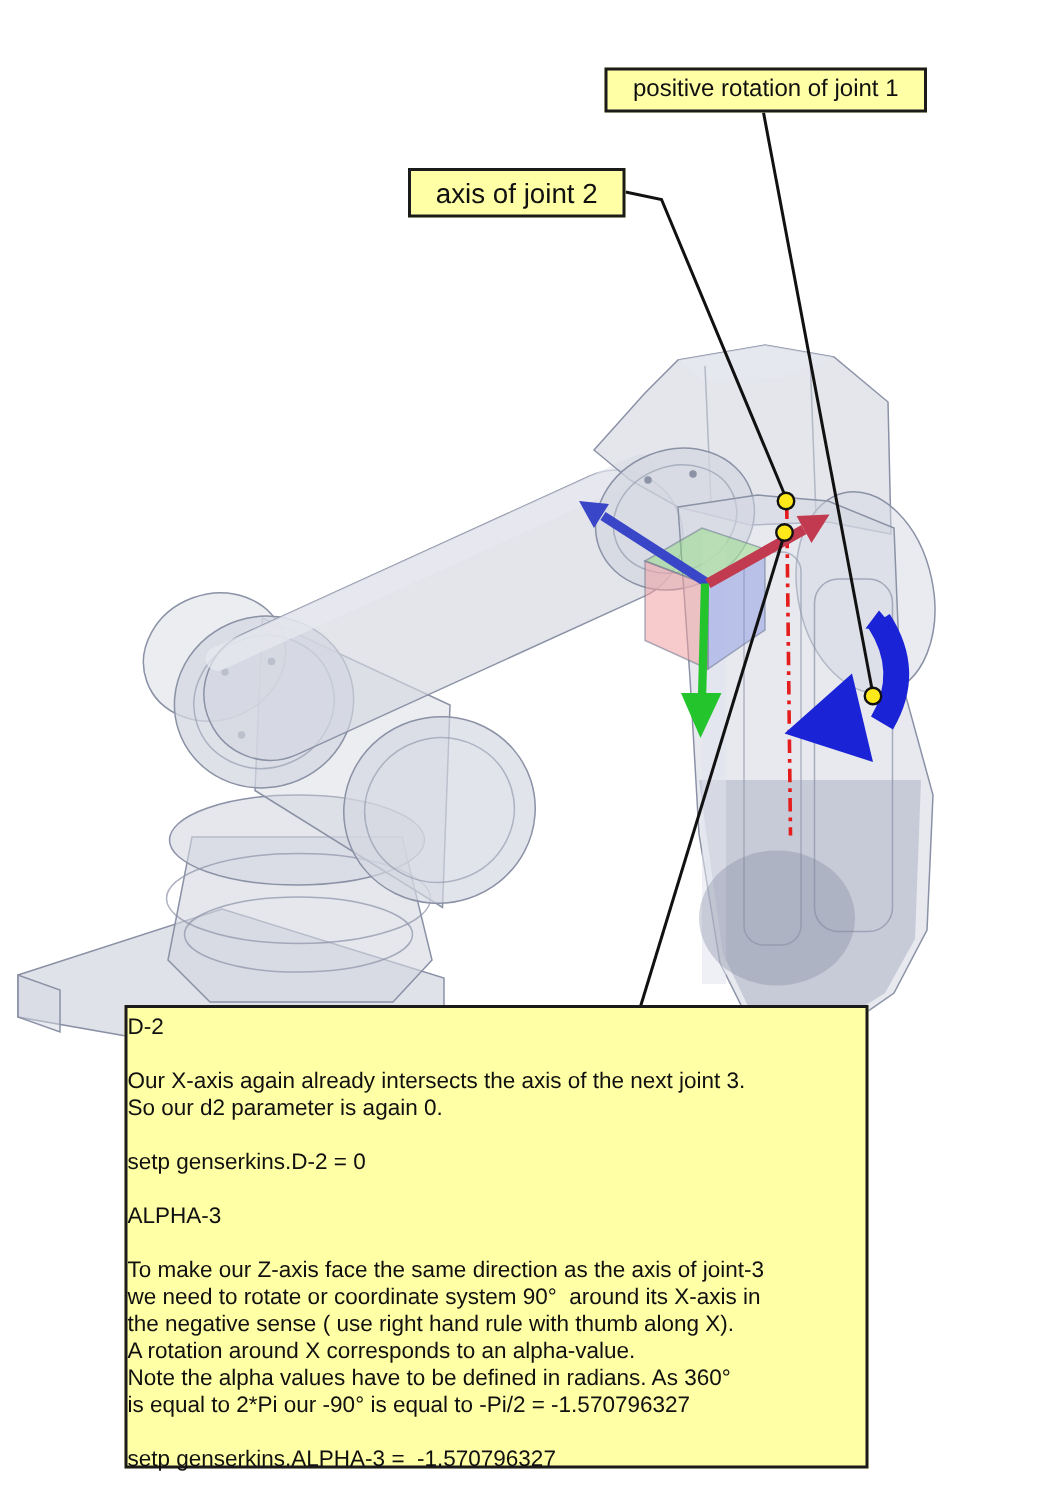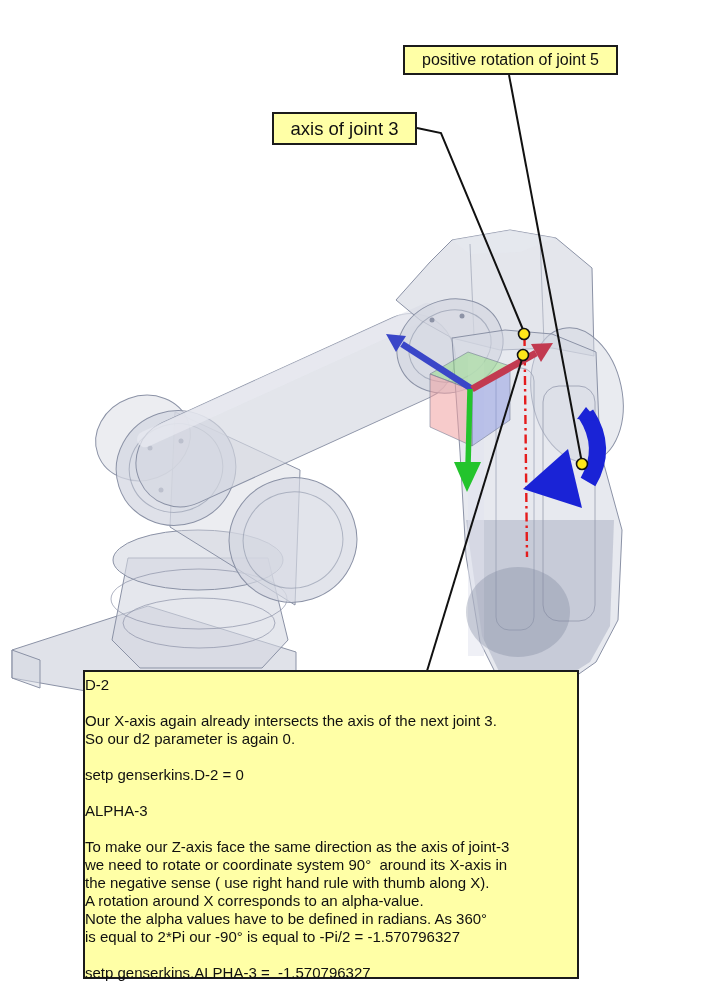--- a/index.html
+++ b/index.html
@@ -124,23 +124,23 @@
 
     <polyline class="leader" points="417,128 441,133 524,332"></polyline>
     <line class="leader" x1="509" y1="75" x2="582" y2="463"></line>
     <line class="leader" x1="427" y1="671" x2="523" y2="356"></line>
 
     <circle class="marker" cx="524" cy="334" r="5.5"></circle>
     <circle class="marker" cx="523" cy="355" r="5.5"></circle>
     <circle class="marker" cx="582" cy="464" r="5.5"></circle>
   </svg>
 
-  <div id="callout-rotation" class="callout">positive rotation of joint 5</div>
+  <div id="callout-rotation" class="callout">positive rotation of joint 1</div>
 
-  <div id="callout-axis" class="callout">axis of joint 3</div>
+  <div id="callout-axis" class="callout">axis of joint 2</div>
 
   <div id="info-box">D-2
 
 Our X-axis again already intersects the axis of the next joint 3.
 So our d2 parameter is again 0.
 
 setp genserkins.D-2 = 0
 
 ALPHA-3
 

